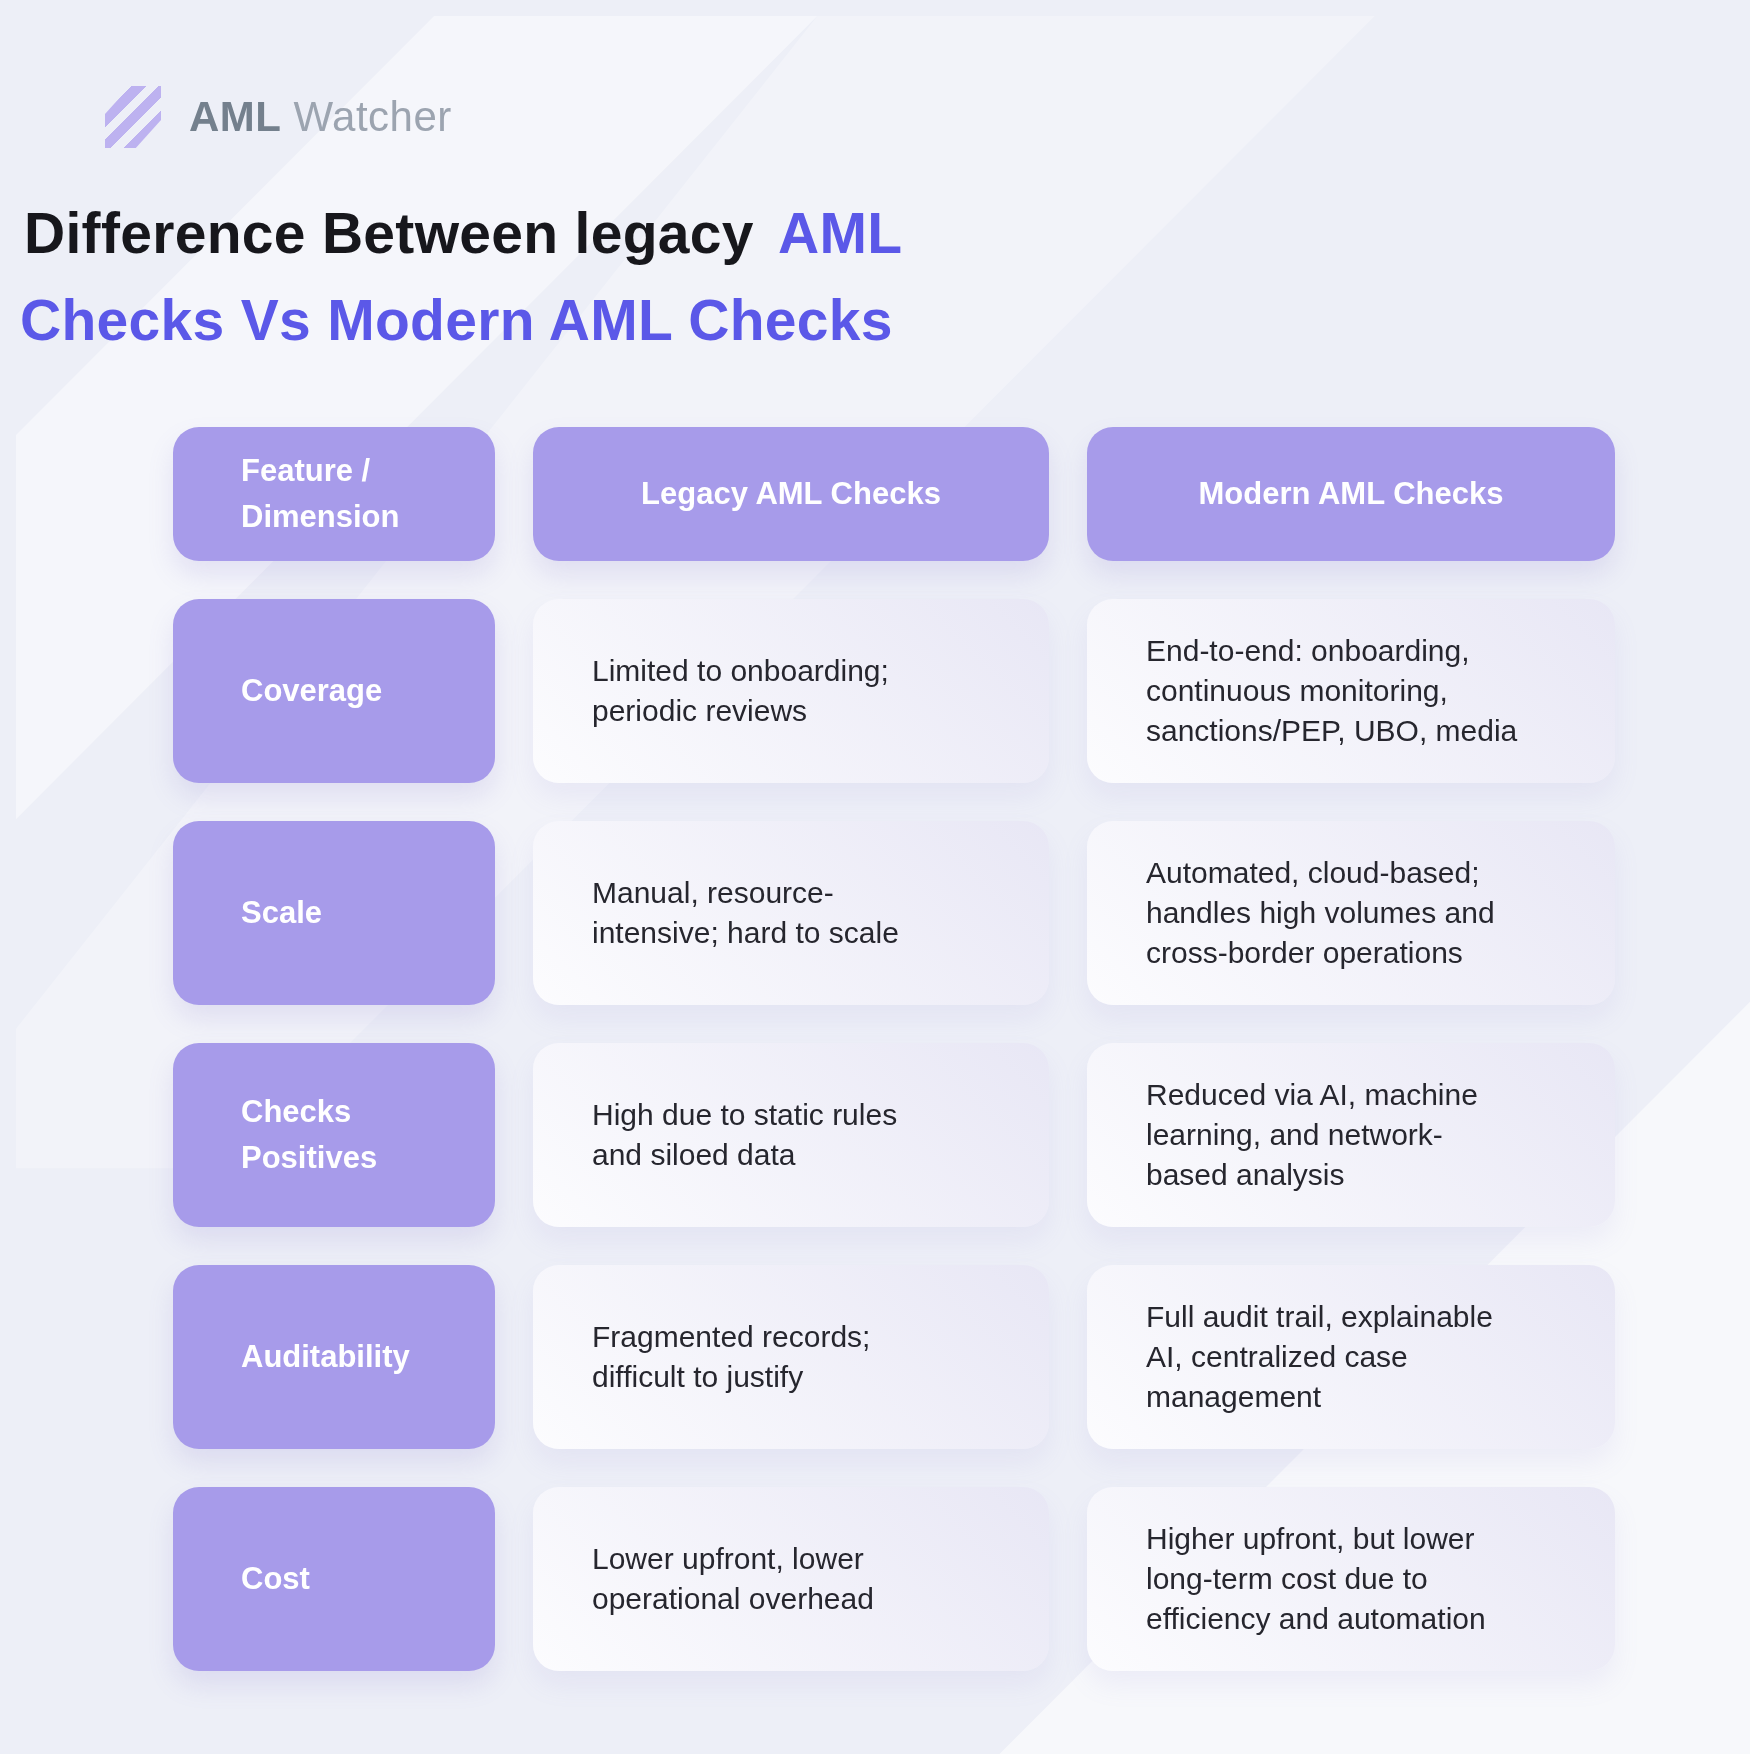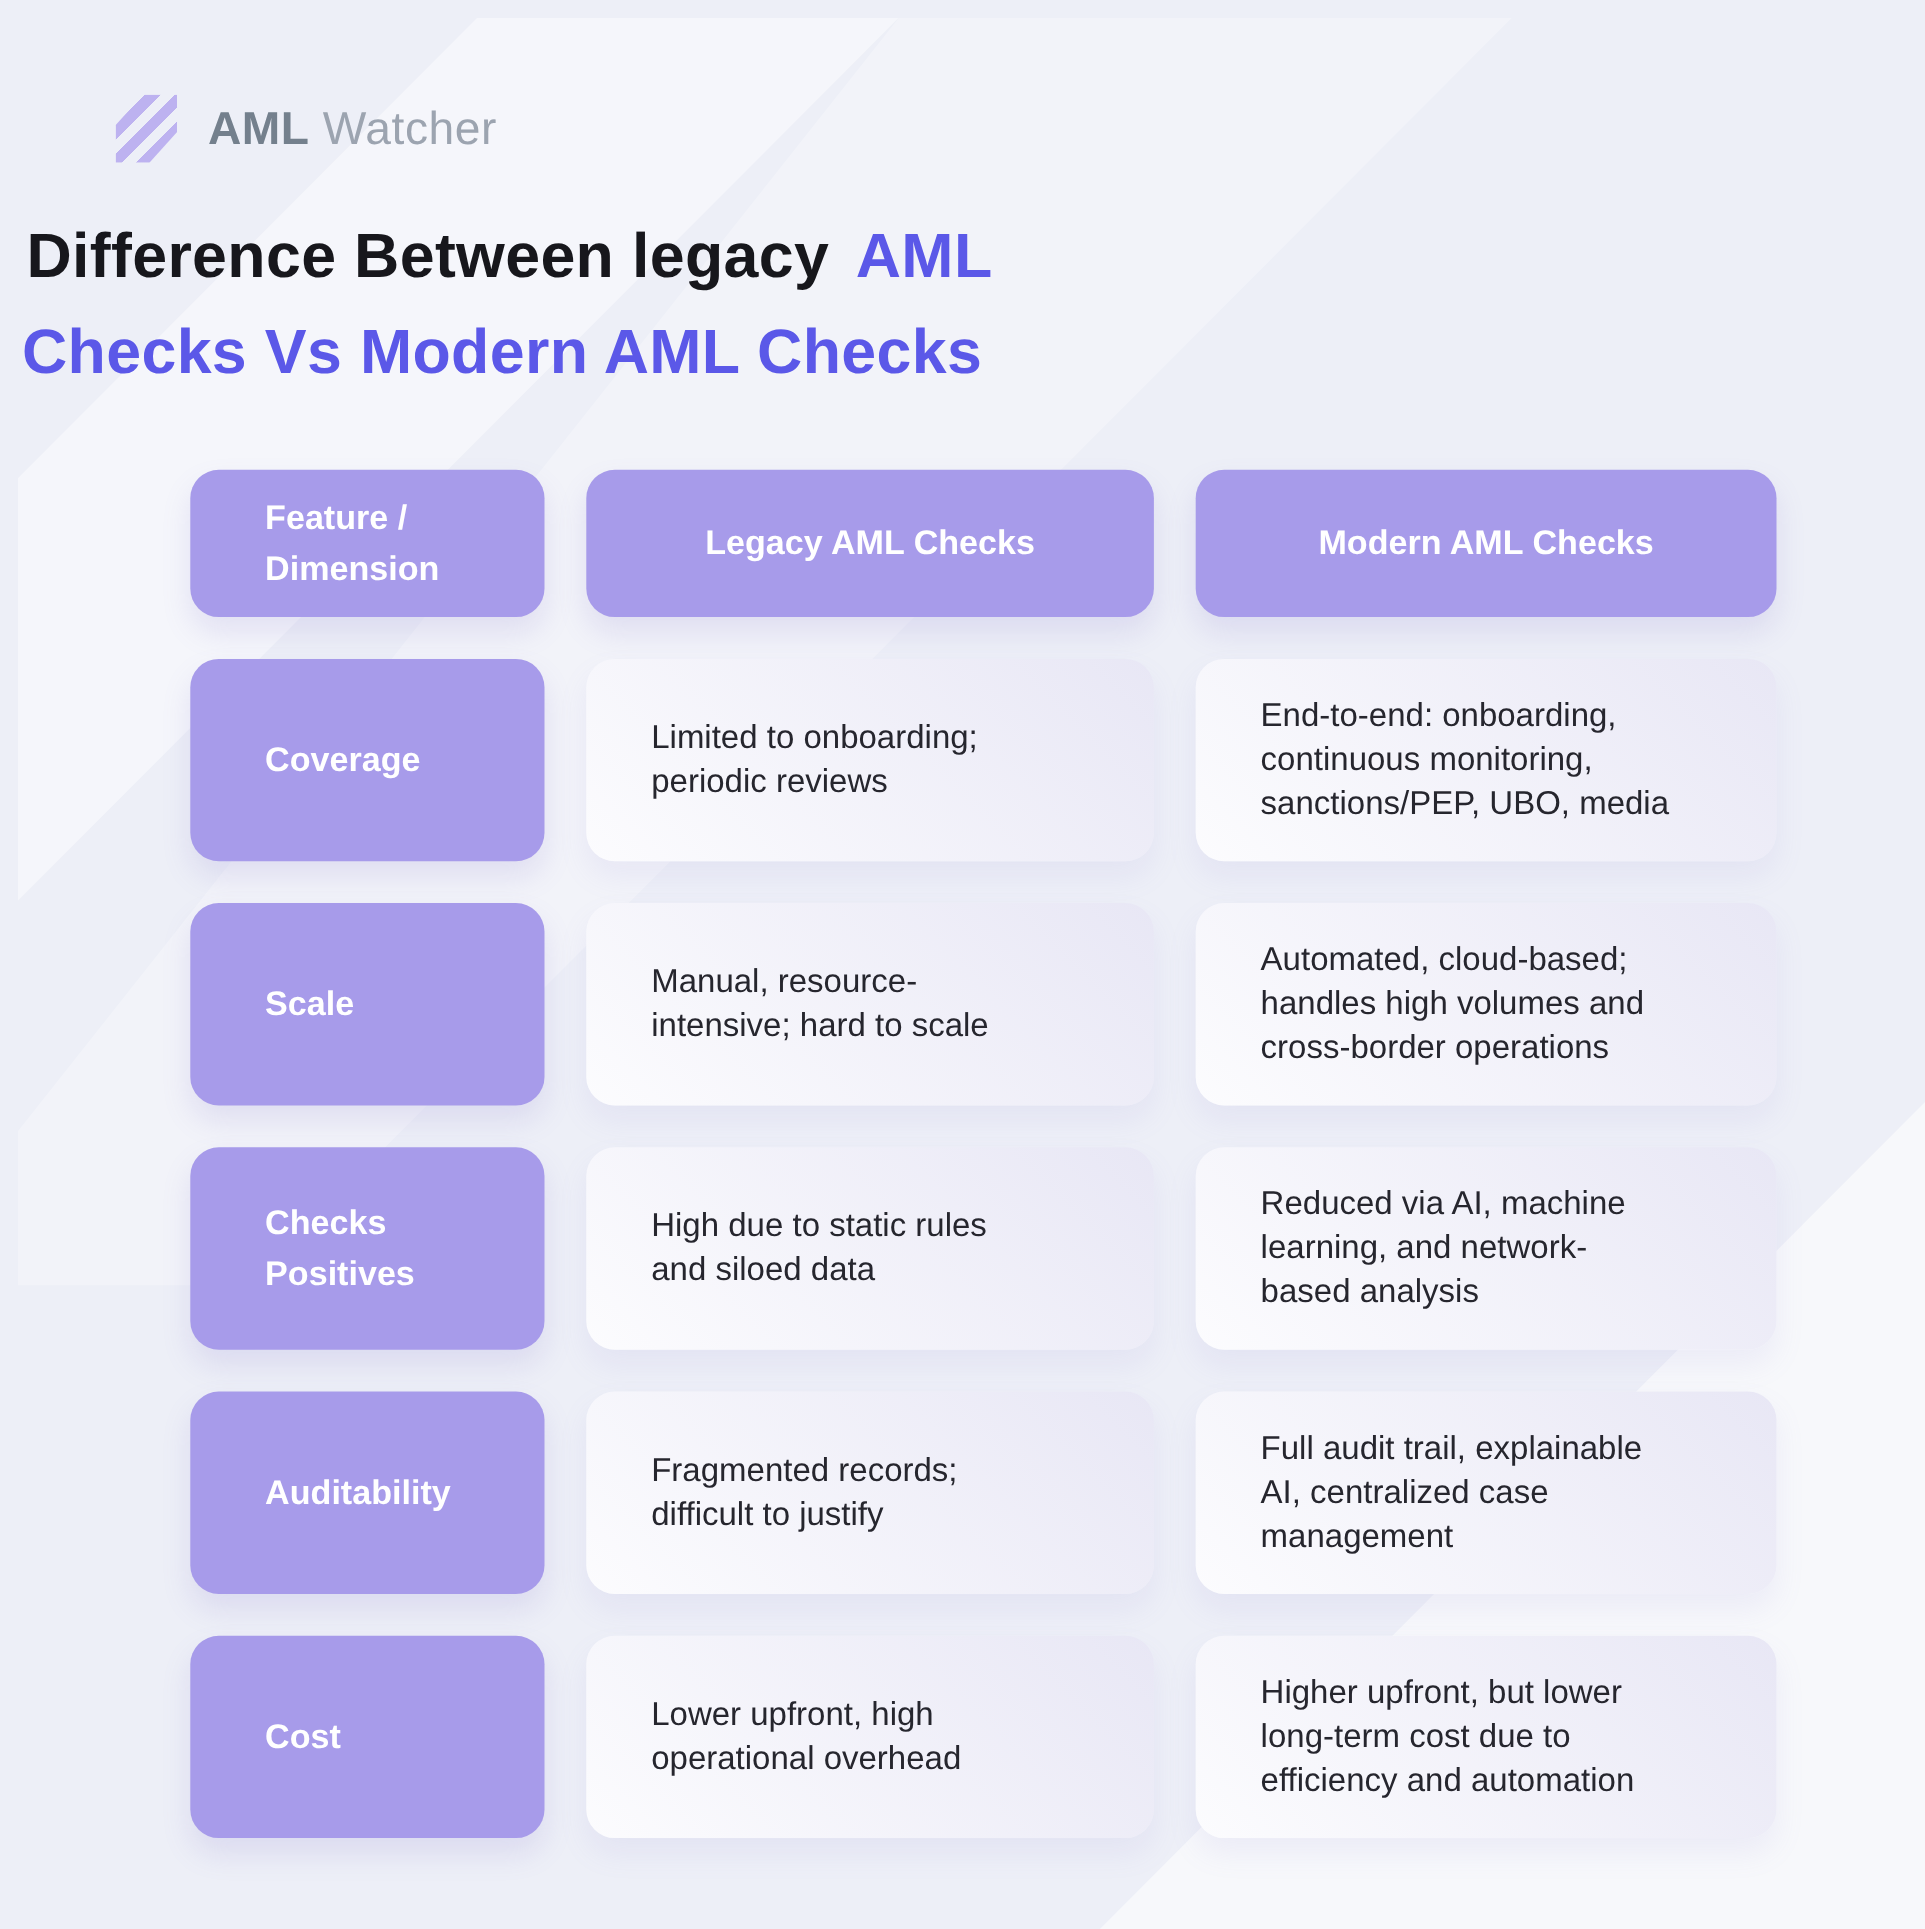--- a/index.html
+++ b/index.html
@@ -183,21 +183,21 @@
     <div class="data-cell">
       <span class="prewrap">Full audit trail, explainable
 AI, centralized case
 management</span>
     </div>
 
     <div class="label-cell">
       <span class="prewrap">Cost</span>
     </div>
     <div class="data-cell">
-      <span class="prewrap">Lower upfront, high
+      <span class="prewrap">Lower upfront, lower
 operational overhead</span>
     </div>
     <div class="data-cell">
       <span class="prewrap">Higher upfront, but lower
 long-term cost due to
 efficiency and automation</span>
     </div>
 
   </div>
 </div>

